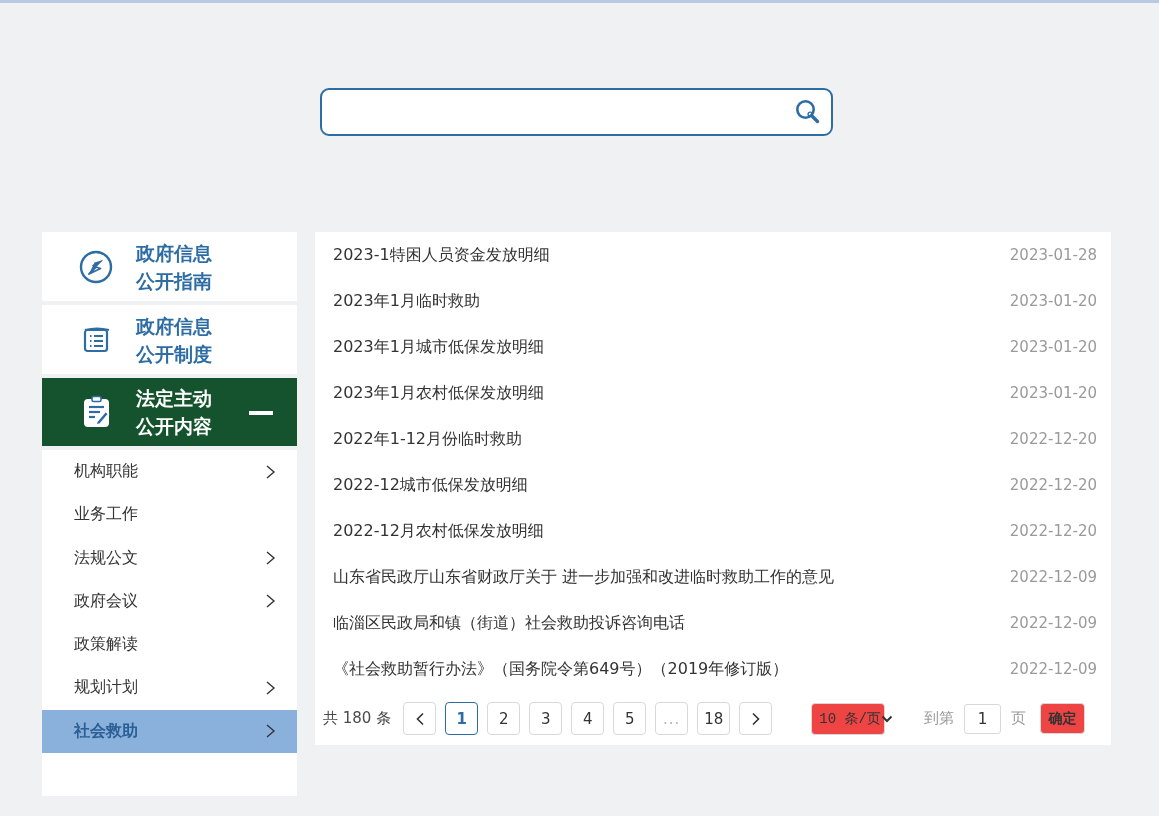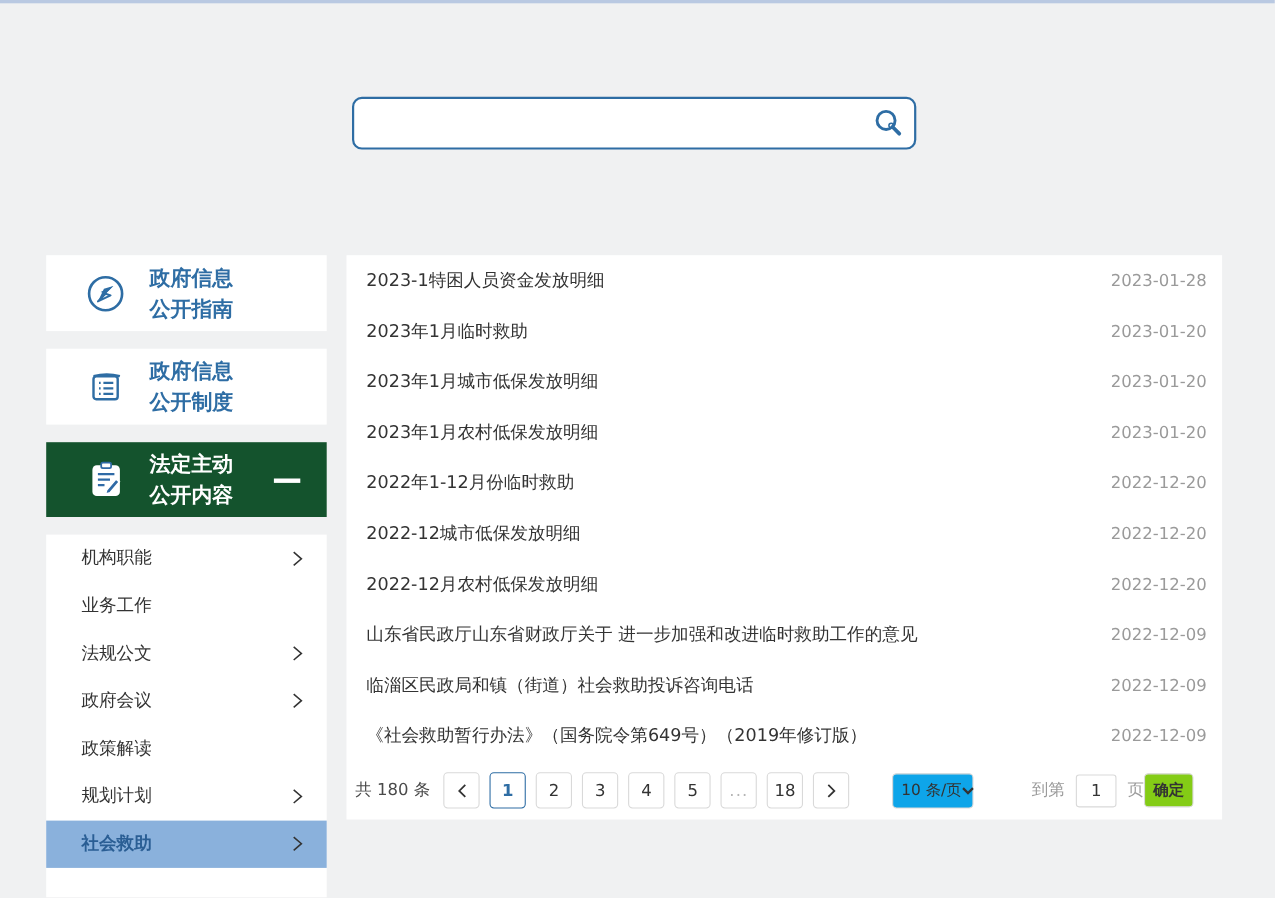--- a/index.html
+++ b/index.html
@@ -24,21 +24,21 @@
     font-family:inherit;
   }
   .search-btn {
     width:40px; height:40px; border:none; background:transparent; cursor:pointer;
     display:flex; align-items:center; justify-content:center; margin-right:4px;
   }
 
   
   .sidebar { position:absolute; left:42px; top:232px; width:255px; }
   .side-block {
-    width:255px; height:69px; background:#fff; margin-bottom:16px;
+    width:255px; height:69px; background:#fff; margin-bottom:4px;
     display:flex; align-items:center; padding-left:36px;
   }
   .side-block .blk-icon { width:36px; height:36px; flex:0 0 36px; display:flex; align-items:center; justify-content:center; }
   .side-block .blk-text { margin-left:22px; font-size:19px; font-weight:600; color:#2e6da4; line-height:28px; }
   .side-block.active { background:#14532d; height:68px; position:relative; }
   .side-block.active .blk-text { color:#fff; }
   .collapse-bar { position:absolute; right:24px; top:33px; width:24px; height:4px; background:#fff; }
 
   .side-menu { width:255px; background:#fff; height:346px; }
   .menu-item {
@@ -65,32 +65,32 @@
     min-width:33px; height:33px; background:#fff; border:1px solid #d9d9d9; border-radius:4px;
     font-size:15px; color:#333; margin-right:9px; cursor:pointer;
     display:flex; align-items:center; justify-content:center; padding:0 6px;
     font-family:inherit;
   }
   .pg-btn.active { border:1.5px solid #2e6da4; color:#2e6da4; font-weight:bold; }
   .pg-btn.ellipsis { color:#b5b5b5; letter-spacing:1px; }
   .pages { display:flex; }
   .page-size-select {
     margin-left:30px; width:74px; height:32px; border:1px solid #d9d9d9; border-radius:4px;
-    background:#0ea5e9; display:flex; align-items:center; padding:0 7px; cursor:pointer;
+    background:#ef4444; display:flex; align-items:center; padding:0 7px; cursor:pointer;font-family:Liberation Mono, monospace;
   }
   .page-size-select .sel-label { flex:1; font-size:14px; color:#333; white-space:nowrap; }
   .goto-group { margin-left:auto; display:flex; align-items:center; }
   .goto-text { font-size:15px; color:#9a9a9a; white-space:nowrap; }
   .goto-input {
     width:37px; height:30px; border:1px solid #d9d9d9; border-radius:3px; margin:0 10px;
     text-align:center; font-size:15px; color:#333; outline:none; background:#fff;
     font-family:inherit;
   }
   .confirm-btn {
-    width:45px; height:31px; background:#84cc16; border:1px solid #d9d9d9;
+    margin-left:14px; width:45px; height:31px; background:#ef4444; border:1px solid #d9d9d9;
     border-radius:4px; font-size:14px; font-weight:bold; color:#333; cursor:pointer;
     font-family:Liberation Mono, monospace;
   }
   svg { display:block; }
 </style>
 </head>
 <body>
 
 <div class="canvas">
   <div class="top-line"></div>

